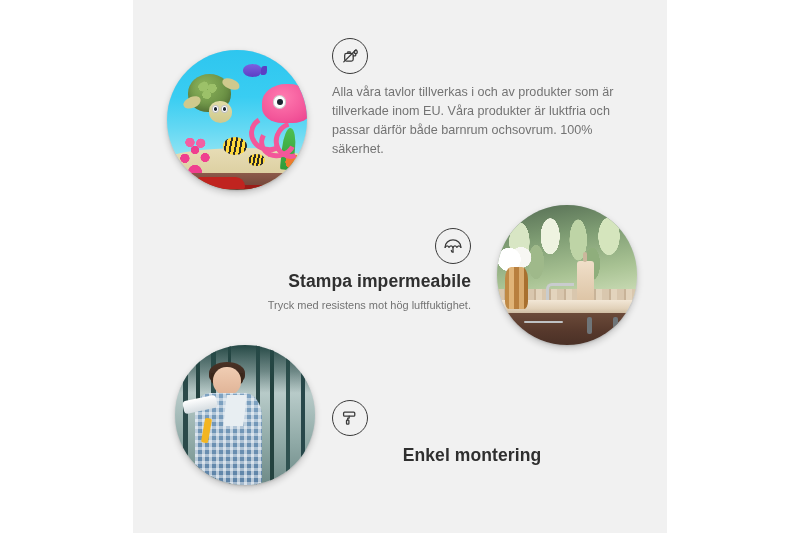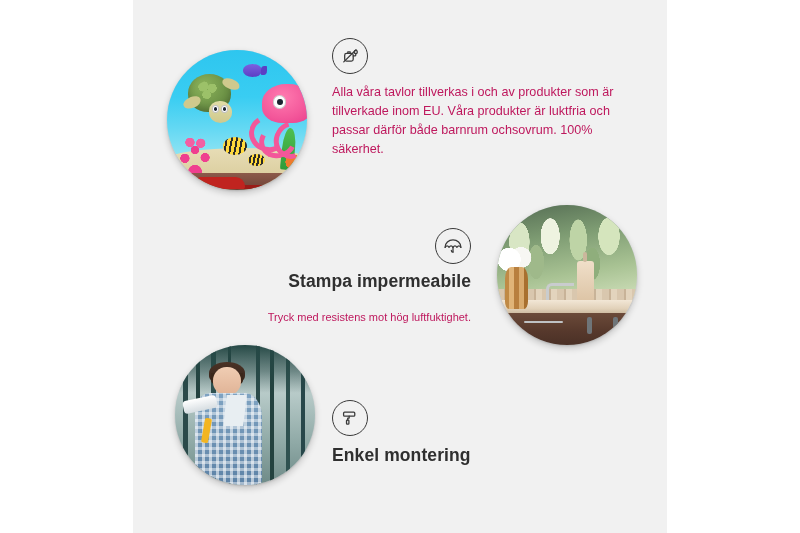--- a/index.html
+++ b/index.html
@@ -259,36 +259,36 @@
     border:1.6px solid #3a3a3a;
     display:flex;align-items:center;justify-content:center;
     box-sizing:border-box;
   }
   .icon-circle svg{display:block;}
   .f-title{
     color:#2f2f2f;font-size:17.5px;font-weight:bold;
     letter-spacing:.1px;margin:0;line-height:1.25;
   }
   .f-body{
-    color:#be185d;font-size:12.6px;line-height:1.52;margin:0;
+    color:#737373;font-size:12.6px;line-height:1.52;margin:0;
   }
 
   
   .f1{left:332px;top:38px;width:300px;text-align:left;}
   .f1 .icon-circle{margin-bottom:9px;}
   .f1 .f-title{margin-bottom:6px;}
 
   
   .f2{left:215px;top:228px;width:256px;text-align:right;}
   .f2 .icon-row{display:flex;justify-content:flex-end;margin-bottom:7px;}
-  .f2 .f-title{margin-bottom:16px;}
+  .f2 .f-title{margin-bottom:4px;}
   .f2 .f-body{font-size:11px;}
 
   
-  .f3{left:332px;top:400px;width:280px;text-align:left;}
+  .f3{left:332px;top:400px;width:280px;text-align:center;}
   .f3 .icon-circle{margin-bottom:9px;}
   .f3 .f-title{margin-bottom:4px;}
 </style>
 </head>
 <body>
 
 <div class="stage">
   <div class="panel"></div>
 
   <div class="photo p1">

